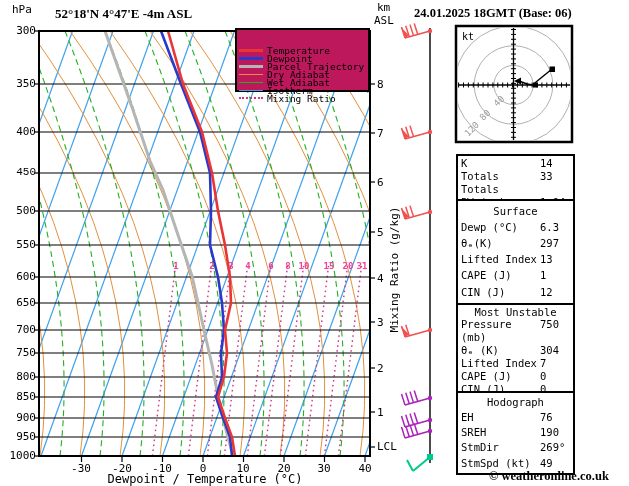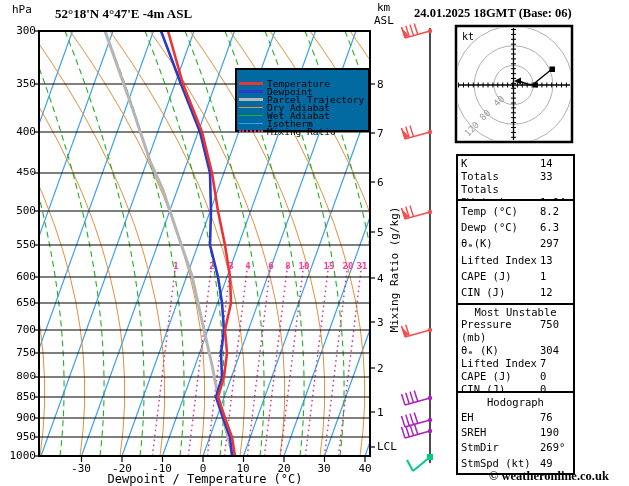--- a/index.html
+++ b/index.html
@@ -6,22 +6,22 @@
   #stage{position:relative;width:629px;height:486px;background:#fff;overflow:hidden;
          font-family:"DejaVu Sans Mono", monospace;color:#000;}
   .abs{position:absolute;}
   .lbl{font-size:11px;line-height:11px;white-space:nowrap;}
   .bold{font-weight:bold;font-family:Liberation Serif, serif;}
   .pr-lbl{width:30px;text-align:right;font-size:11px;line-height:11px;}
   .km-lbl{font-size:11px;line-height:11px;}
   .mx-lbl{font-size:9px;line-height:9px;font-weight:bold;color:#f0409a;text-align:center;width:18px;}
   .tt-lbl{font-size:11px;line-height:11px;width:40px;text-align:center;}
   
-  #legend{left:235px;top:28px;width:135px;height:64px;border:2px solid #000;background:#0369a1;
-          box-sizing:border-box;padding:9px 2px;display:flex;flex-direction:column;justify-content:space-between;margin-top:40px;}
+  #legend{left:235px;top:28px;width:135px;height:64px;border:2px solid #000;background:#be185d;
+          box-sizing:border-box;padding:16px 2px;display:flex;flex-direction:column;justify-content:space-between;}
   .leg-row{display:flex;align-items:center;height:8px;}
   .leg-swatch{width:24px;height:0;margin-right:4px;flex:none;}
   .leg-txt{font-size:9.5px;line-height:9px;white-space:nowrap;}
   
   .panel-box{left:456px;width:119px;border:2px solid #000;background:#fff;box-sizing:border-box;
              padding:1px 3px;display:flex;flex-direction:column;justify-content:space-evenly;}
   .p-title{text-align:center;font-size:10.5px;line-height:12px;}
   .p-row{display:flex;justify-content:space-between;font-size:10.5px;line-height:13px;}
   .p-row .v{text-align:left;min-width:30px;}
   
@@ -331,21 +331,21 @@
   <div class="abs pr-lbl" style="left:6px;top:25px;">300</div>
   <div class="abs pr-lbl" style="left:6px;top:78px;">350</div>
   <div class="abs pr-lbl" style="left:6px;top:126px;">400</div>
   <div class="abs pr-lbl" style="left:6px;top:167px;font-family:Liberation Mono, monospace;">450</div>
   <div class="abs pr-lbl" style="left:6px;top:205px;">500</div>
   <div class="abs pr-lbl" style="left:6px;top:239px;">550</div>
   <div class="abs pr-lbl" style="left:6px;top:271px;">600</div>
   <div class="abs pr-lbl" style="left:6px;top:297px;">650</div>
   <div class="abs pr-lbl" style="left:6px;top:324px;">700</div>
   <div class="abs pr-lbl" style="left:6px;top:347px;">750</div>
-  <div class="abs pr-lbl" style="left:6px;top:371px;font-family:Liberation Mono, monospace;">800</div>
+  <div class="abs pr-lbl" style="left:6px;top:371px;">800</div>
   <div class="abs pr-lbl" style="left:6px;top:391px;">850</div>
   <div class="abs pr-lbl" style="left:6px;top:412px;">900</div>
   <div class="abs pr-lbl" style="left:6px;top:431px;">950</div>
   <div class="abs pr-lbl" style="left:6px;top:450px;">1000</div>
 
   <div class="abs tt-lbl" style="left:61px;top:463px;">-30</div>
   <div class="abs tt-lbl" style="left:102px;top:463px;">-20</div>
   <div class="abs tt-lbl" style="left:142px;top:463px;">-10</div>
   <div class="abs tt-lbl" style="left:183px;top:463px;">0</div>
   <div class="abs tt-lbl" style="left:223px;top:463px;">10</div>
@@ -391,24 +391,21 @@
         <span>Totals Totals</span>
         <span class="v">33</span>
       </div>
     <div class="p-row">
         <span>PW (cm)</span>
         <span class="v">1.94</span>
       </div>
   </div>
 
   <div class="abs panel-box" style="top:199px;height:106px;">
-    <div class="p-row">
-        <span>Temp (°C)</span>
-        <span class="v">8.2</span>
-      </div>
+    <div class="p-title">Surface</div>
     <div class="p-row">
         <span>Dewp (°C)</span>
         <span class="v">6.3</span>
       </div>
     <div class="p-row">
         <span>θₑ(K)</span>
         <span class="v">297</span>
       </div>
     <div class="p-row">
         <span>Lifted Index</span>

